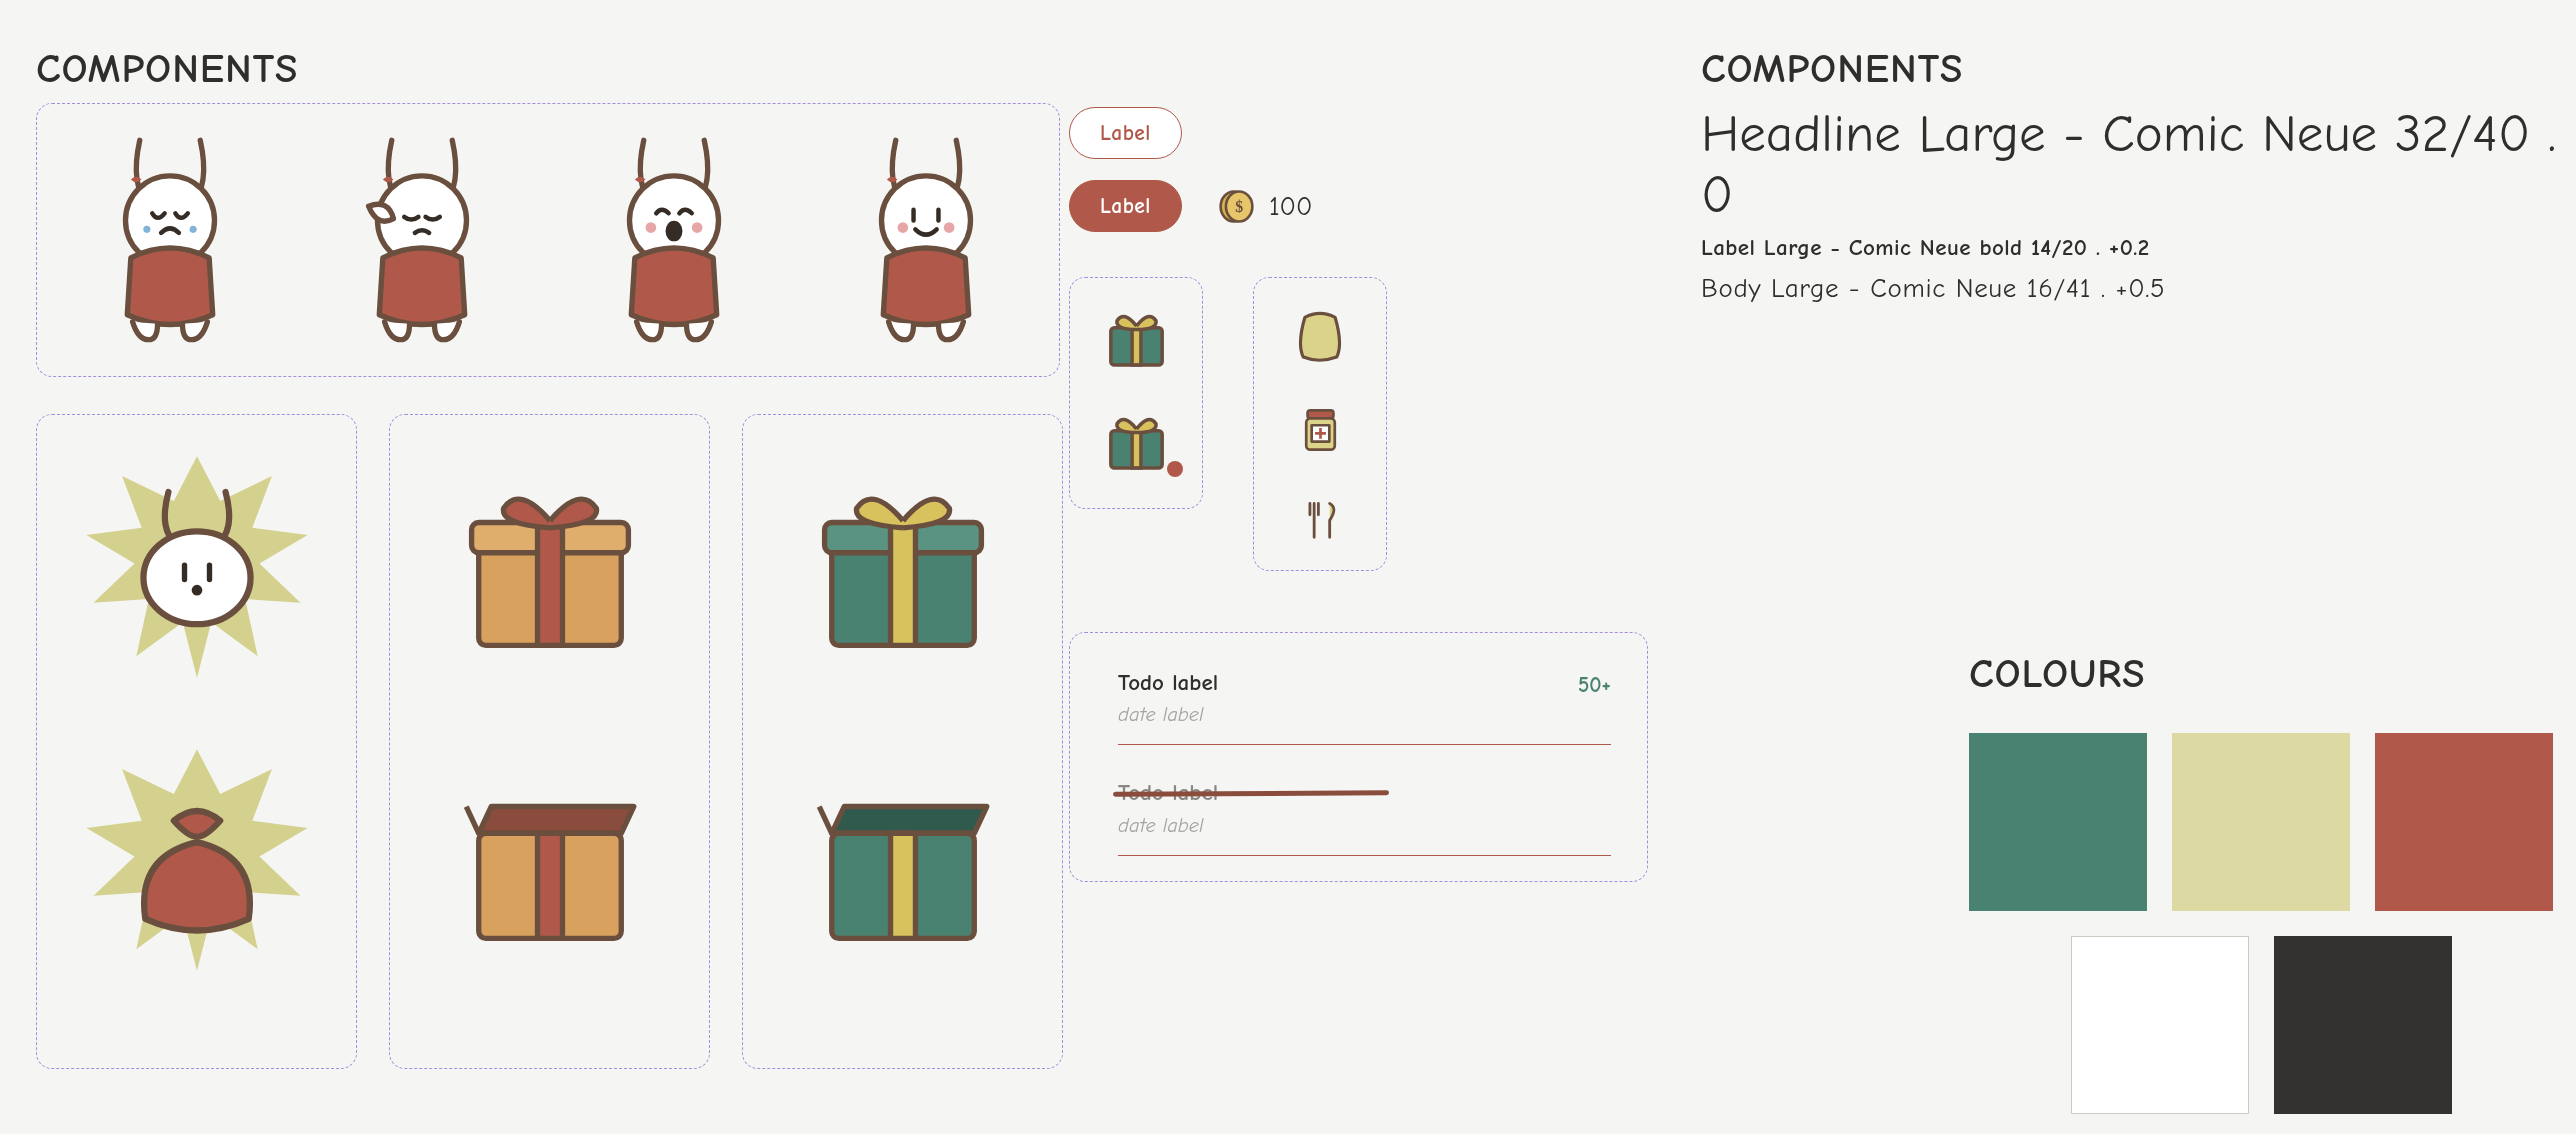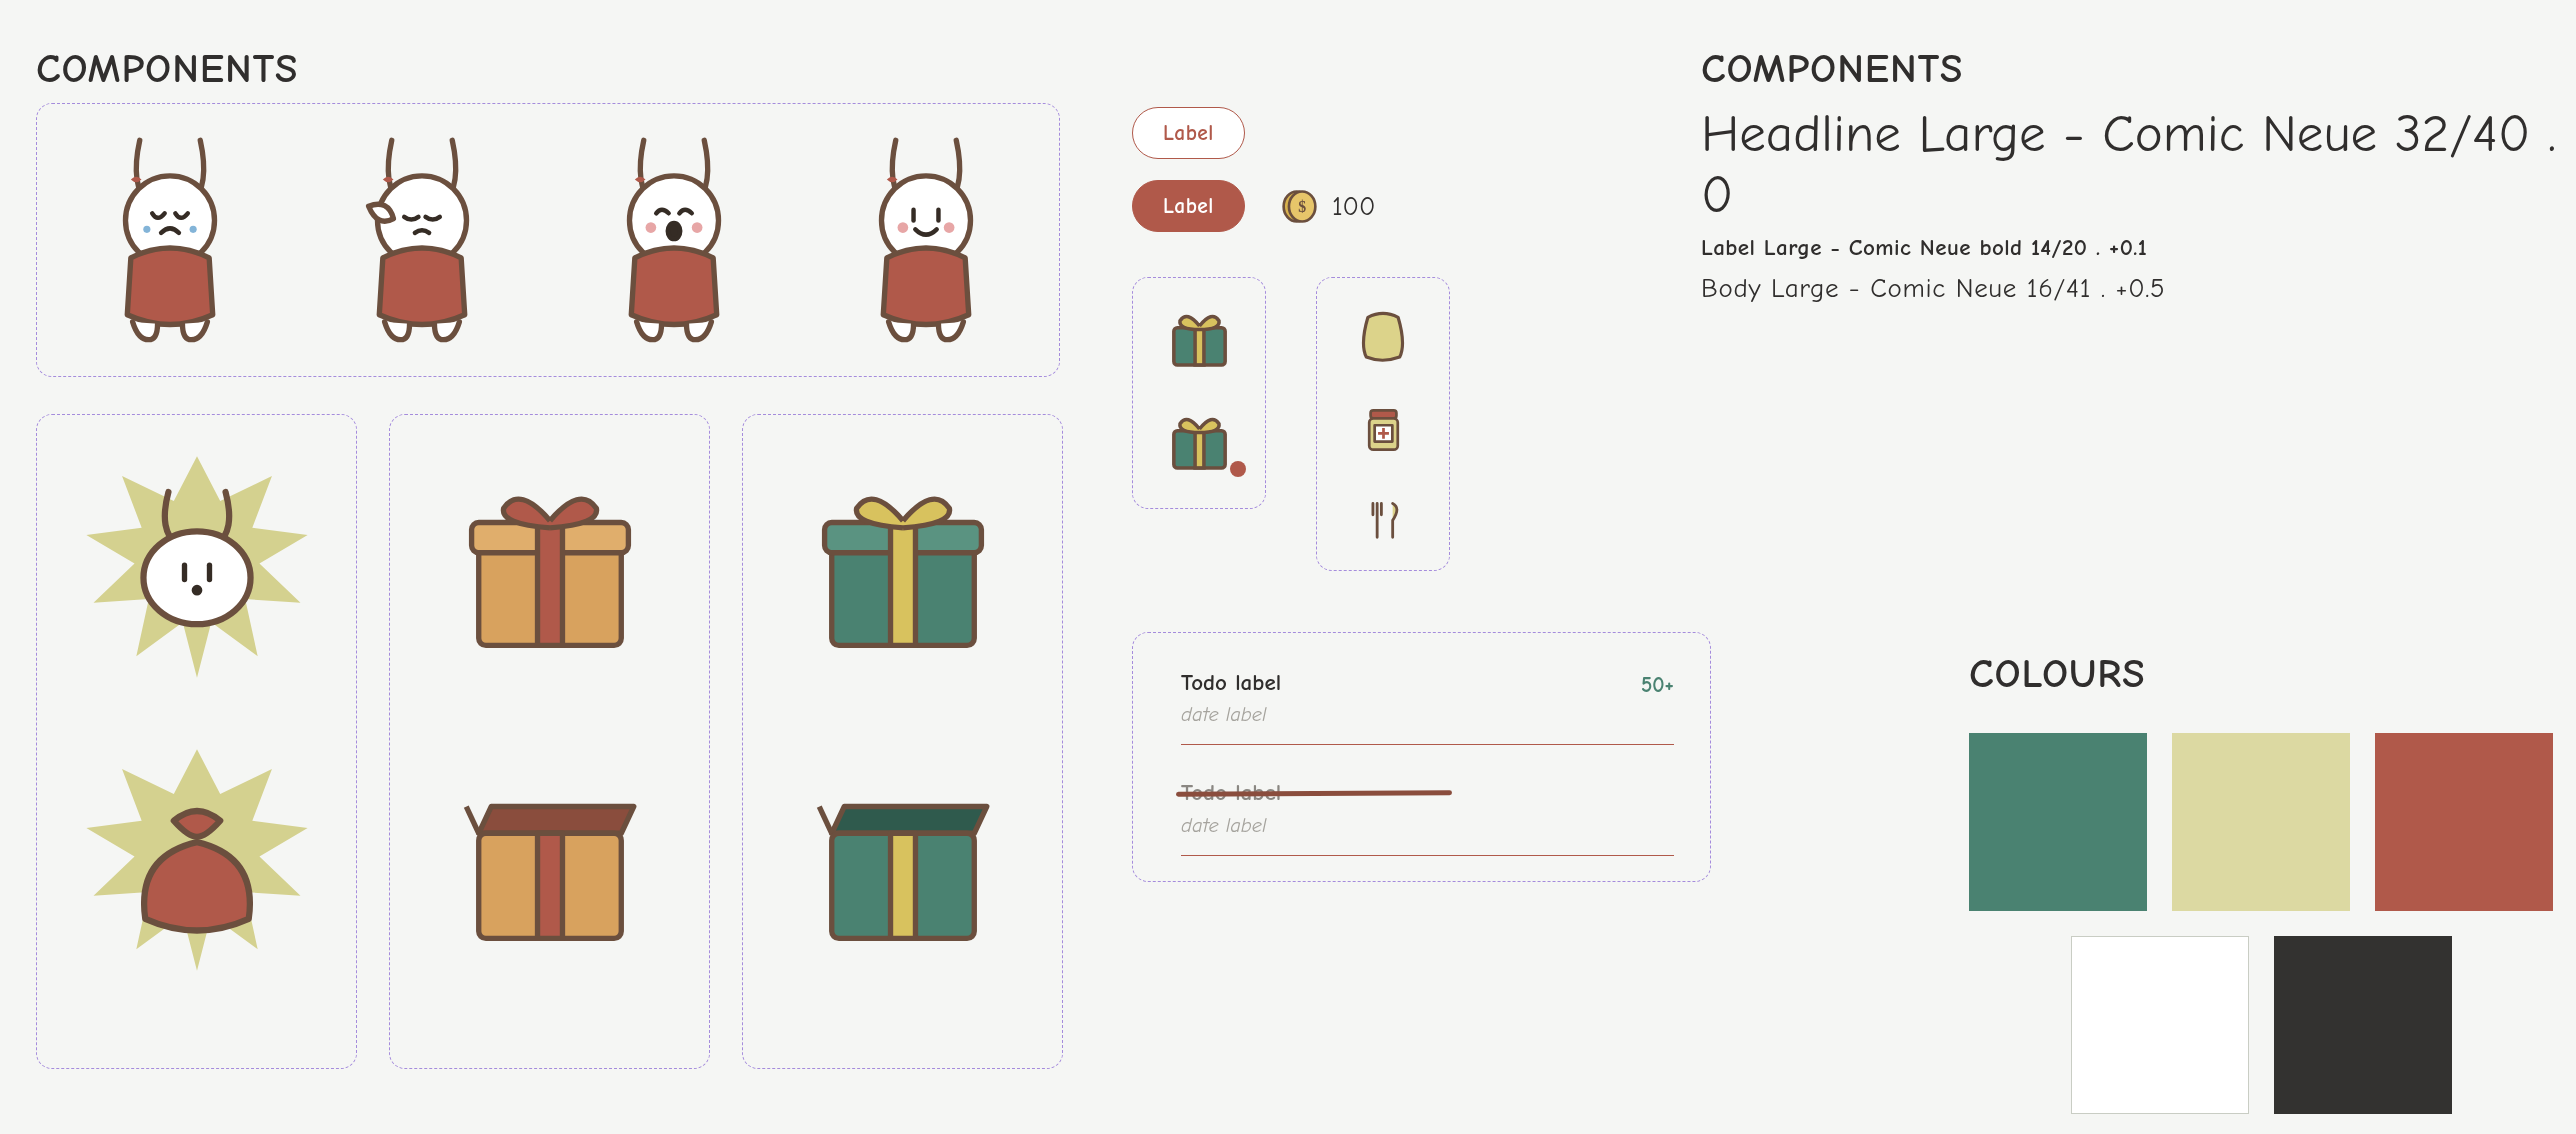--- a/index.html
+++ b/index.html
@@ -67,21 +67,21 @@
     padding: 36px 25px;
     display: flex;
     flex-direction: column;
     gap: 61px;
     align-items: center;
   }
   .gift-col .cell { width: 232px; height: 232px; display:flex; align-items:center; justify-content:center; }
   
   .mid-col {
     position: absolute;
-    left: 1132px;
+    left: 1069px;
     top: 107px;
     width: 579px;
   }
   .chips-row {
     display: flex;
     gap: 18px;
     align-items: center;
   }
   .chip {
     height: 52px;
@@ -459,21 +459,21 @@
       <div class="todo-item scribble">
         <div class="todo-title">Todo label</div>
         <div class="todo-date">date label</div>
       </div>
     </div>
   </div>
 
   <div class="right-col">
     <div class="section-title">COMPONENTS</div>
     <div class="typ-headline">Headline Large - Comic Neue 32/40 . 0</div>
-    <div class="typ-label">Label Large - Comic Neue bold 14/20 . +0.1</div>
+    <div class="typ-label">Label Large - Comic Neue bold 14/20 . +0.2</div>
     <div class="typ-body">Body Large - Comic Neue 16/41 . +0.5</div>
   </div>
 
   <div class="colours-block">
     <div class="section-title">COLOURS</div>
     <div class="swatch-row">
       <div class="swatch" style="background:#4a8271"></div>
       <div class="swatch" style="background:#dcd9a2"></div>
       <div class="swatch" style="background:#b0594a"></div>
     </div>

